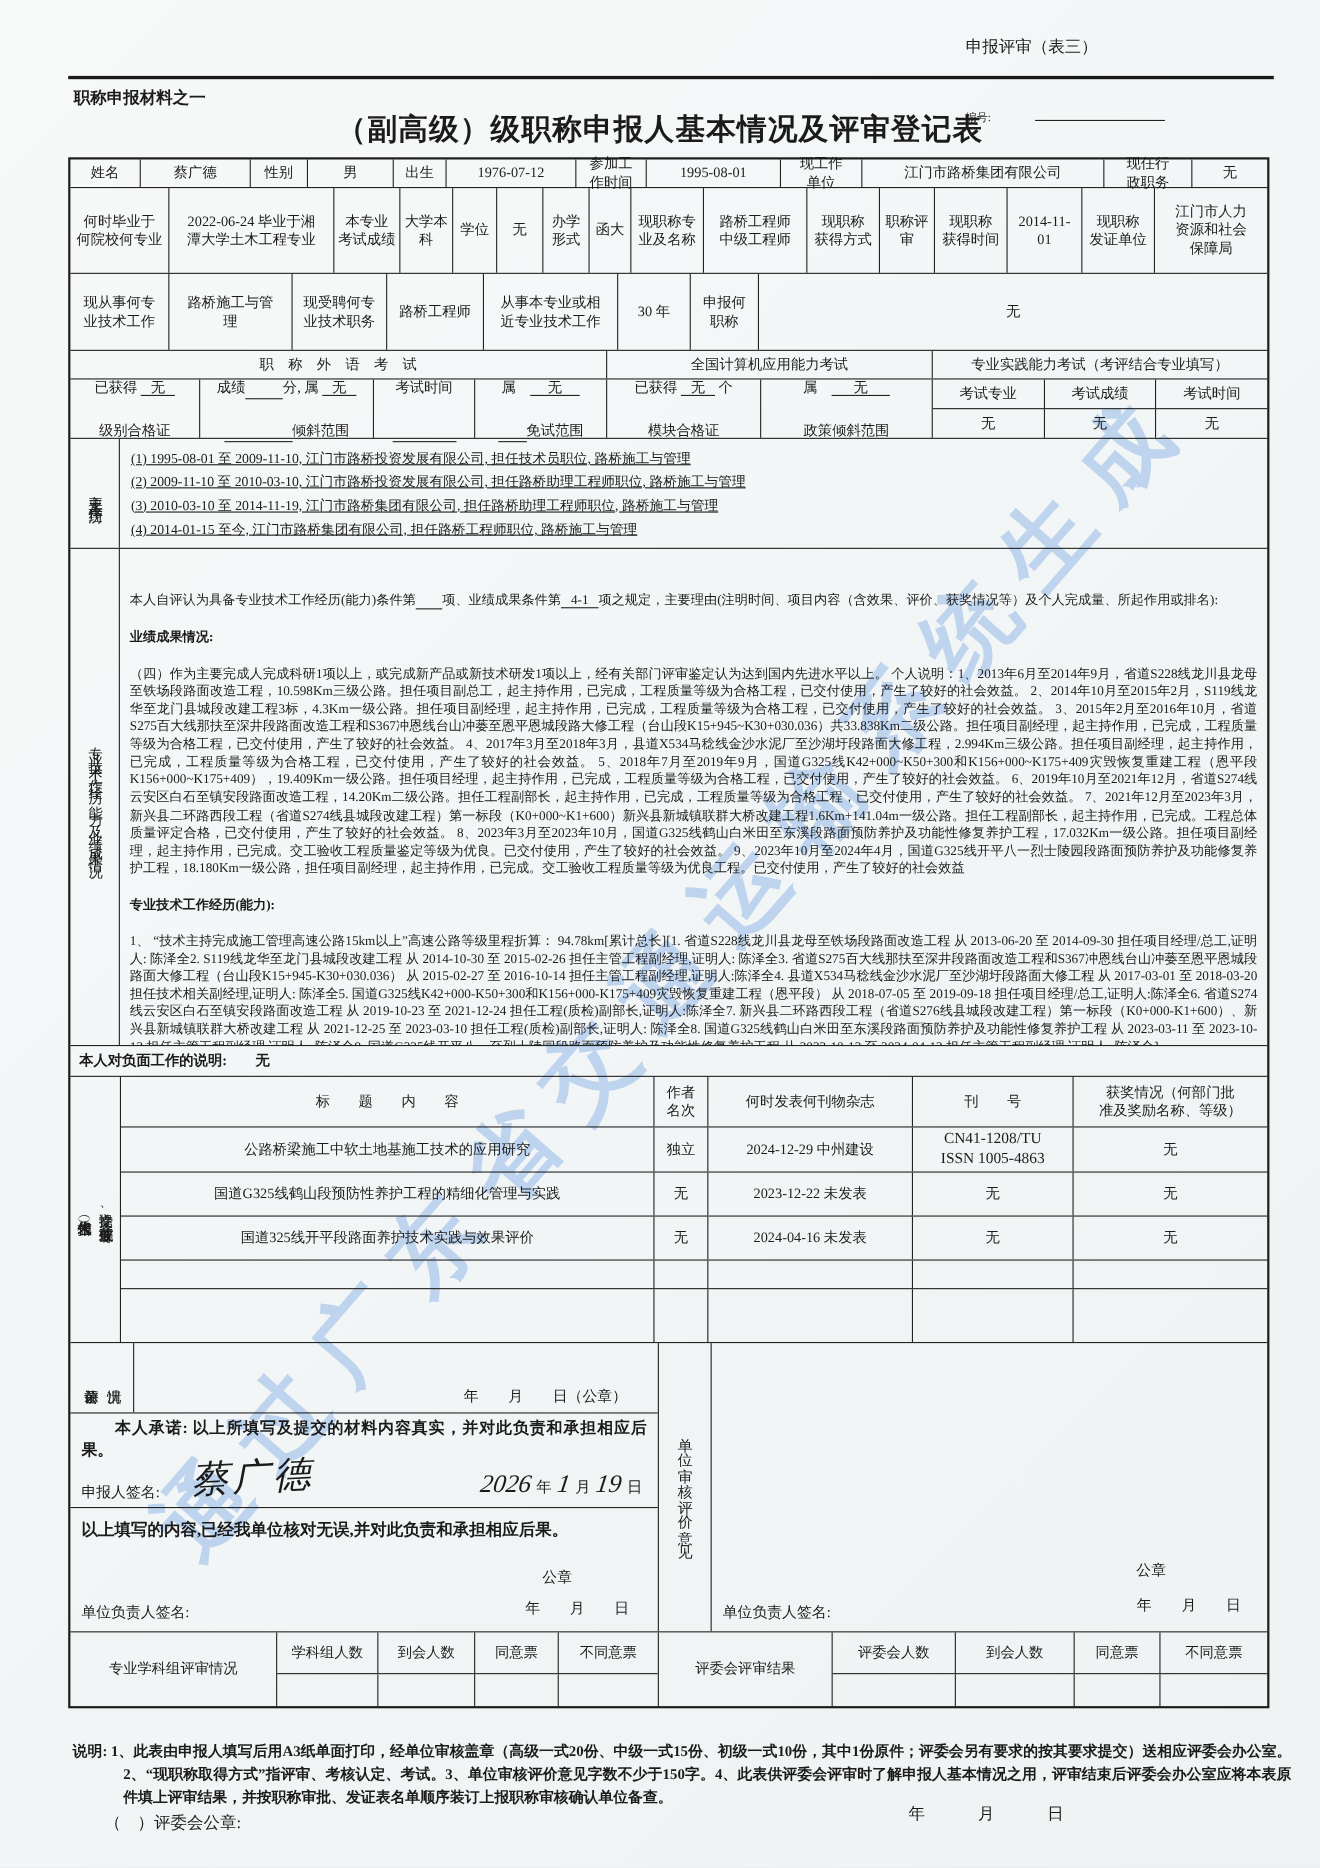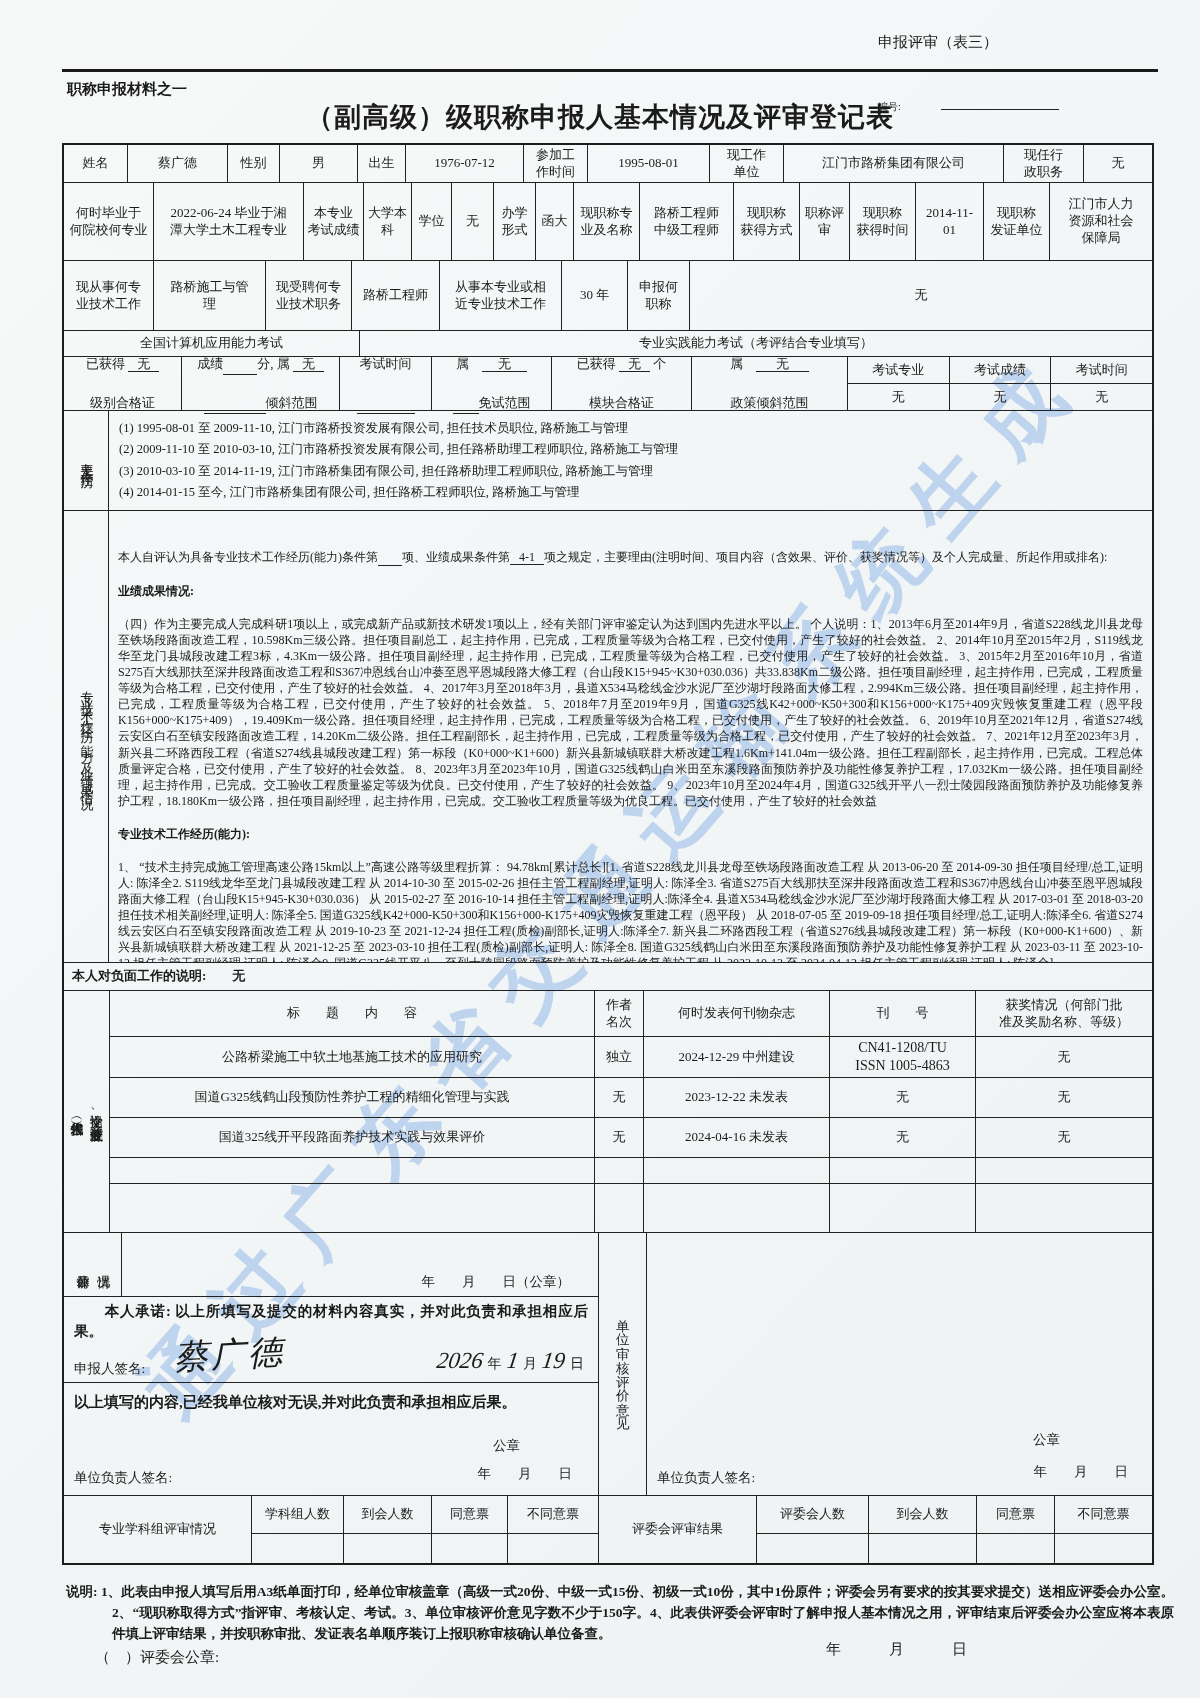--- a/index.html
+++ b/index.html
@@ -19,21 +19,21 @@
   .r{display:flex;border-bottom:1.5px solid #222;box-sizing:border-box;}
   .r:last-child{border-bottom:none;}
   .c{border-right:1.5px solid #222;box-sizing:border-box;display:flex;align-items:center;justify-content:center;
      text-align:center;font-size:13px;line-height:1.3;padding:2px 3px;white-space:pre-line;}
   .nr{border-right:none !important;}
   .ln{line-height:1.7;}
   .u{border-bottom:1.2px solid #222;padding:0 9px;}
   .blank{display:inline-block;border-bottom:1.2px solid #222;height:12px;vertical-align:bottom;}
   .vlab{writing-mode:vertical-rl;text-orientation:upright;display:flex;align-items:center;justify-content:center;}
   .vlab-lr{writing-mode:vertical-lr;text-orientation:upright;}
-  .ltext{align-items:flex-start;justify-content:center;text-align:justify;}
+  .ltext{align-items:flex-start;justify-content:flex-end;text-align:justify;text-decoration:underline;}
   .bigtext{font-size:12px;line-height:1.34;text-align:justify;}
   .bold{font-weight:bold;}
   .pcol{flex:1;display:flex;flex-direction:column;border-right:1.5px solid #222;box-sizing:border-box;}
   .ph{height:26px;border-bottom:1.5px solid #222;display:flex;align-items:center;justify-content:center;font-size:13px;}
   .pv{flex:1;display:flex;align-items:center;justify-content:center;font-size:13px;}
   .sig{font-size:34px;font-style:italic;letter-spacing:3px;transform:rotate(-3deg);display:inline-block;font-family:"DejaVu Serif",serif;}
   .hnum{font-size:23px;font-style:italic;transform:skewX(-8deg);display:inline-block;margin:0 5px;}
   .notes{position:absolute;left:66px;top:1582px;width:1062px;font-size:13.5px;font-weight:bold;
          line-height:1.55;text-align:justify;padding-left:46px;text-indent:-46px;z-index:2;}
   .footer-seal{position:absolute;left:95px;top:1648px;font-size:15px;z-index:2;}
@@ -46,21 +46,21 @@
 
   <div class="wm">通过广东省交通运输系统生成</div>
   <div class="hdr-tag">申报评审（表三）</div>
   <div class="rule"></div>
   <div class="doc-label">职称申报材料之一</div>
   <div class="serial"><span>编号:</span><span class="serial-line"></span></div>
   <div class="title">（副高级）级职称申报人基本情况及评审登记表</div>
 
   <div class="tbl">
 
-    <div class="r" style="height:38px">
+    <div class="r" style="height:26px">
       <div class="c" style="flex:0 0 64px">姓名</div>
       <div class="c" style="flex:0 0 100px">蔡广德</div>
       <div class="c" style="flex:0 0 52px">性别</div>
       <div class="c" style="flex:0 0 78px">男</div>
       <div class="c" style="flex:0 0 48px">出生</div>
       <div class="c" style="flex:0 0 118px">1976-07-12</div>
       <div class="c" style="flex:0 0 64px">参加工
 作时间</div>
       <div class="c" style="flex:0 0 122px">1995-08-01</div>
       <div class="c" style="flex:0 0 74px">现工作
@@ -114,20 +114,21 @@
       <div class="c" style="flex:0 0 88px">路桥工程师</div>
       <div class="c" style="flex:0 0 122px">从事本专业或相
 近专业技术工作</div>
       <div class="c" style="flex:0 0 66px">30 年</div>
       <div class="c" style="flex:0 0 62px">申报何
 职称</div>
       <div class="c nr" style="flex:1">无</div>
     </div>
 
     <div class="r" style="height:26px">
+      <div class="c" style="flex:0 0 488px">职　称　外　语　考　试</div>
       <div class="c" style="flex:0 0 296px">全国计算机应用能力考试</div>
       <div class="c nr" style="flex:1">专业实践能力考试（考评结合专业填写）</div>
     </div>
 
     <div class="r" style="height:54px">
       <div class="c" style="flex:0 0 118px">
         <div>
           <div class="ln"><span>已获得</span> <span class="u">无</span></div>
           <div class="ln">级别合格证</div>
         </div>

